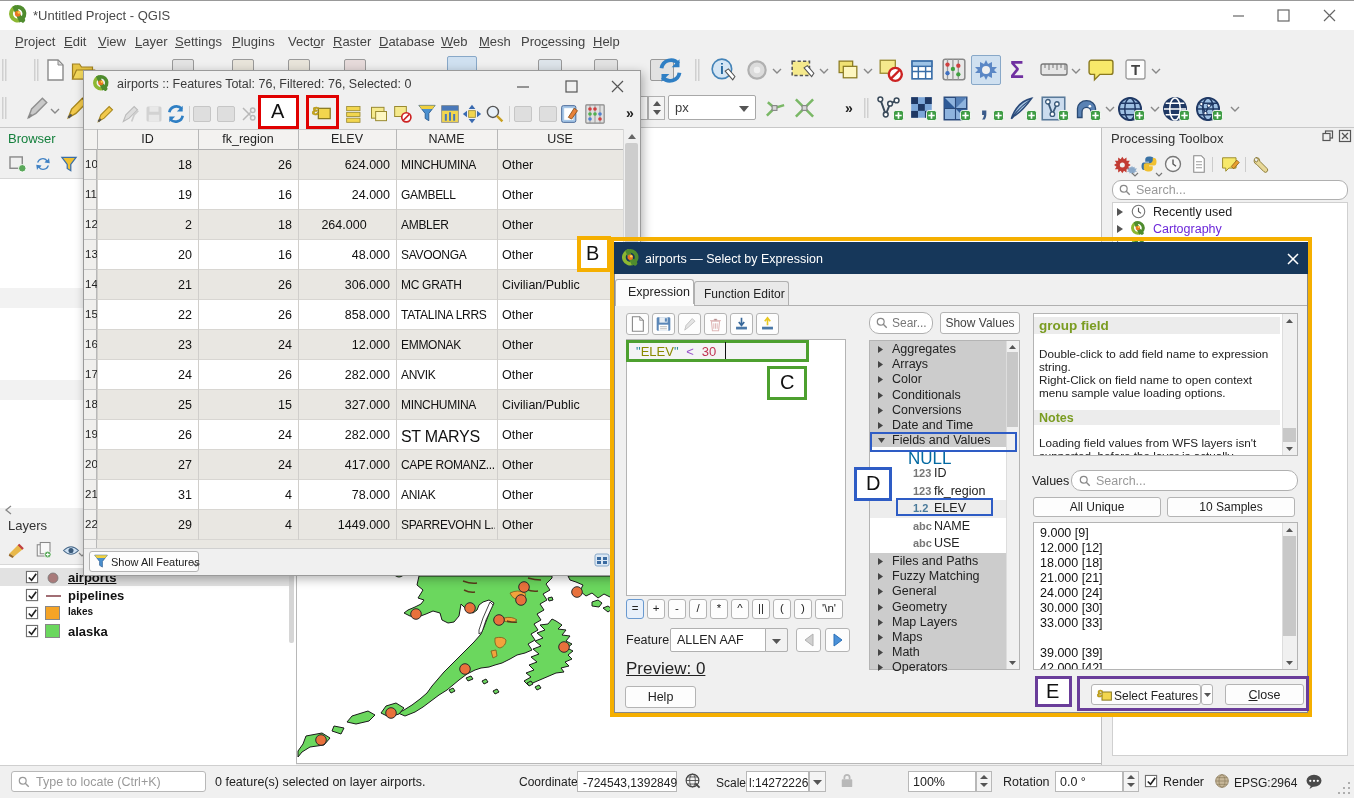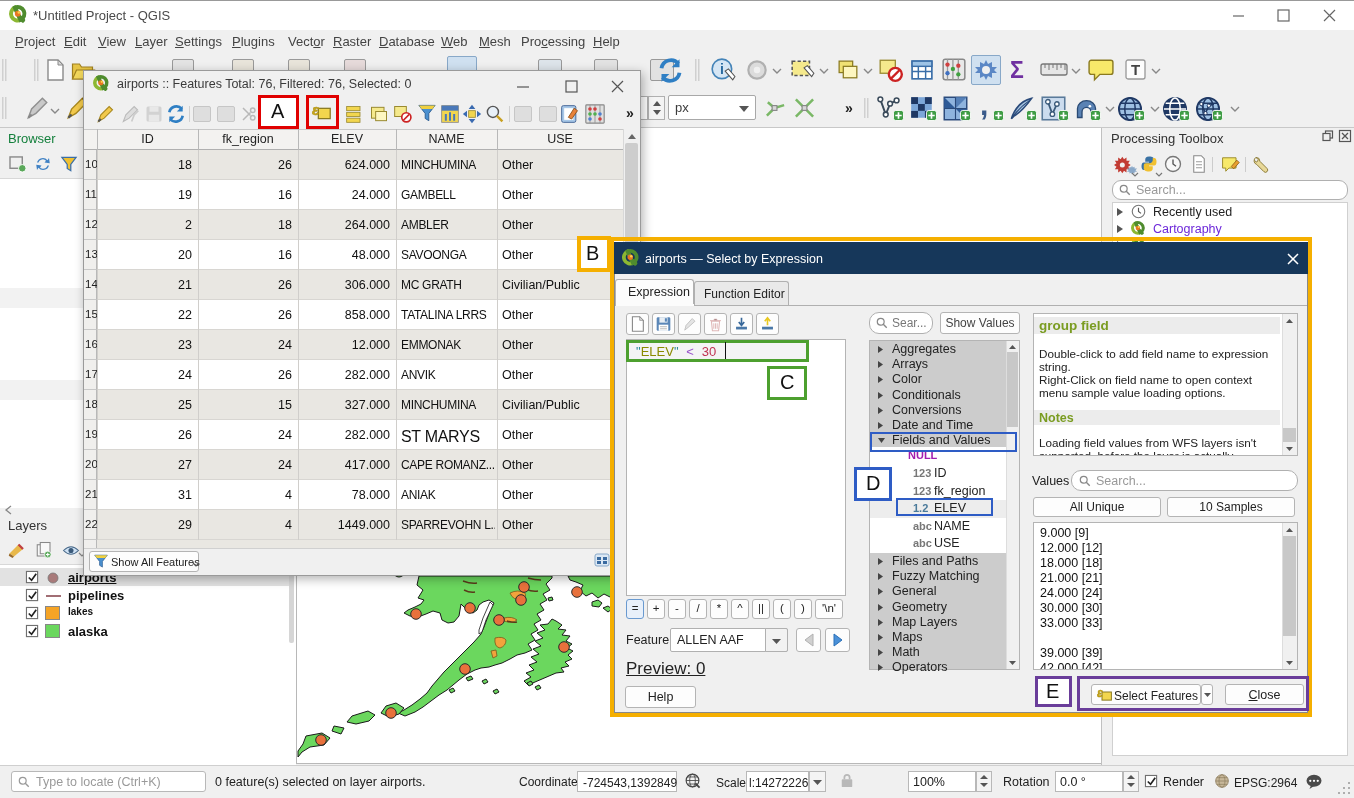--- a/index.html
+++ b/index.html
@@ -690,21 +690,21 @@
 <div class="abs" style="left:198px;top:180px;width:1px;height:30px;background:#d0cecb;"></div>
 <div class="abs" style="left:298px;top:180px;width:1px;height:30px;background:#d0cecb;"></div>
 <div class="abs" style="left:396px;top:180px;width:1px;height:30px;background:#d0cecb;"></div>
 <div class="abs" style="left:497px;top:180px;width:1px;height:30px;background:#d0cecb;"></div>
 <div class="abs" style="left:623px;top:180px;width:1px;height:30px;background:#d0cecb;"></div>
 <div class="abs" style="left:84px;top:210px;width:539px;height:30px;background:#e9e7e2;border-bottom:1px solid #d8d6d2;"></div>
 <div class="abs" style="left:84px;top:210px;width:13px;height:30px;background:#f0efed;border-right:1px solid #b8b8b8;border-bottom:1px solid #c8c8c8;"></div>
 <div class="txt" style="left:84px;top:218px;width:12px;font-size:11.5px;color:#222;text-align:left;padding-left:1px;">12</div>
 <div class="txt" style="left:97px;top:218px;width:95px;font-size:12.5px;color:#111;text-align:right;">2</div>
 <div class="txt" style="left:198px;top:218px;width:94px;font-size:12.5px;color:#111;text-align:right;">18</div>
-<div class="txt" style="left:298px;top:218px;width:92px;font-size:12.5px;color:#111;text-align:right;">264.000</div>
+<div class="txt" style="left:298px;top:218px;width:92px;font-size:12.5px;color:#111;text-align:center;">264.000</div>
 <div class="txt" style="left:401px;top:218px;width:94px;overflow:hidden;font-size:12px;letter-spacing:-0.3px;color:#111;">AMBLER</div>
 <div class="txt" style="left:502px;top:218px;font-size:12.5px;color:#111;">Other</div>
 <div class="abs" style="left:97px;top:210px;width:1px;height:30px;background:#d0cecb;"></div>
 <div class="abs" style="left:198px;top:210px;width:1px;height:30px;background:#d0cecb;"></div>
 <div class="abs" style="left:298px;top:210px;width:1px;height:30px;background:#d0cecb;"></div>
 <div class="abs" style="left:396px;top:210px;width:1px;height:30px;background:#d0cecb;"></div>
 <div class="abs" style="left:497px;top:210px;width:1px;height:30px;background:#d0cecb;"></div>
 <div class="abs" style="left:623px;top:210px;width:1px;height:30px;background:#d0cecb;"></div>
 <div class="abs" style="left:84px;top:240px;width:539px;height:30px;background:#ffffff;border-bottom:1px solid #d8d6d2;"></div>
 <div class="abs" style="left:84px;top:240px;width:13px;height:30px;background:#f0efed;border-right:1px solid #b8b8b8;border-bottom:1px solid #c8c8c8;"></div>
@@ -1003,21 +1003,21 @@
 <div class="abs" style="left:870px;top:416.99999999999994px;width:136px;height:15.2px;background:#ccc;"></div>
 <svg class="abs" style="left:877px;top:420.99999999999994px" width="9" height="9">
     <path d="M1 1 L6 4.5 L1 8 Z" fill="#444"></path>
   </svg>
 <div class="txt" style="left:892px;top:417.99999999999994px;font-size:12.5px;color:#222;">Date and Time</div>
 <div class="abs" style="left:870px;top:432.19999999999993px;width:136px;height:15.2px;background:#ccc;"></div>
 <svg class="abs" style="left:877px;top:436.19999999999993px" width="9" height="9">
     <path d="M1 2 L8 2 L4.5 7 Z" fill="#444"></path>
   </svg>
 <div class="txt" style="left:892px;top:433.19999999999993px;font-size:12.5px;color:#222;">Fields and Values</div>
-<div class="txt" style="left:908px;top:448.5px;font-size:11px;color:#a21caf;font-weight:bold;">NULL</div>
+<div class="txt" style="left:908px;top:448.5px;font-size:17px;color:#0369a1;">NULL</div>
 <div class="txt" style="left:913px;top:467.0px;font-size:11px;font-weight:bold;color:#777;">123</div>
 <div class="txt" style="left:934px;top:466.0px;font-size:12.5px;color:#222;">ID</div>
 <div class="txt" style="left:913px;top:484.5px;font-size:11px;font-weight:bold;color:#777;">123</div>
 <div class="txt" style="left:934px;top:483.5px;font-size:12.5px;color:#222;">fk_region</div>
 <div class="abs" style="left:870px;top:500.0px;width:136px;height:17.5px;background:#ededed;"></div>
 <div class="txt" style="left:913px;top:502.0px;font-size:11px;font-weight:bold;color:#4a7a9a;">1.2</div>
 <div class="txt" style="left:934px;top:501.0px;font-size:12.5px;color:#222;">ELEV</div>
 <div class="txt" style="left:913px;top:519.5px;font-size:11px;font-weight:bold;color:#777;">abc</div>
 <div class="txt" style="left:934px;top:518.5px;font-size:12.5px;color:#222;">NAME</div>
 <div class="txt" style="left:913px;top:537.0px;font-size:11px;font-weight:bold;color:#777;">abc</div>

